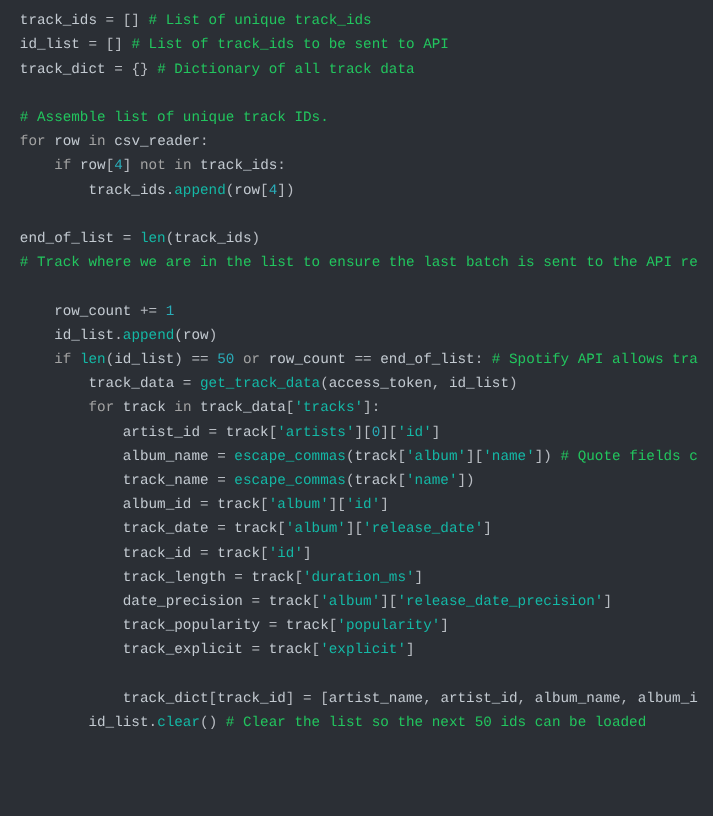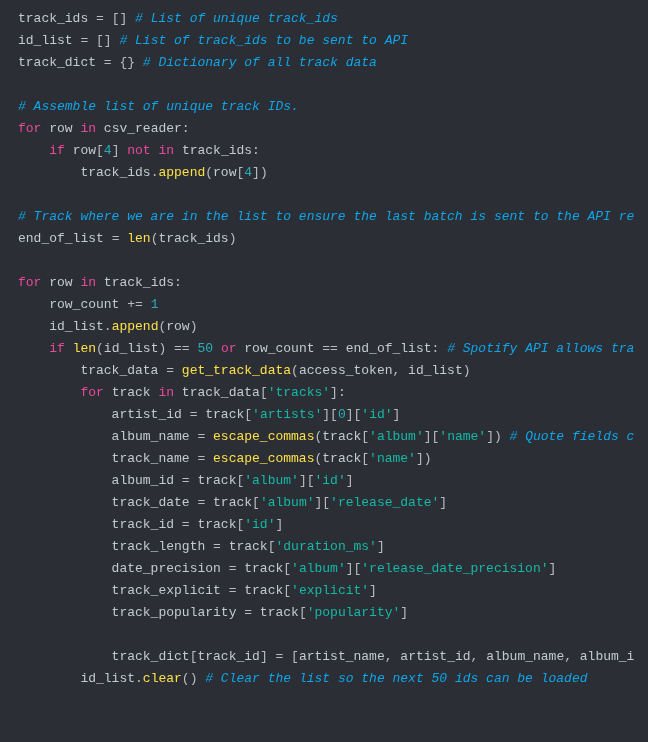--- a/index.html
+++ b/index.html
@@ -7,58 +7,57 @@
     background: #2b2f35;
     font-family: "SF Mono", "Monaco", "Consolas", "Courier New", monospace;
     font-size: 13px;
     line-height: 22px;
     color: #b8bcc2;
     padding: 8px 0 8px 18px;
     overflow: hidden;
     white-space: nowrap;
   }
   .line { white-space: pre; }
-  .kw { color: #ec4899; }      
-  .fn { color: #fde047; }      
+  .kw { color: #a3a3a3; }      
+  .fn { color: #14b8a6; }      
   .num { color: #2aacb8; }     
   .str { color: #14b8a6; }     
-  .cm { color: #0ea5e9; font-style: italic; }      
+  .cm { color: #22c55e; }      
   .id { color: #c3cad1; }      
   .op { color: #b8bcc2; }      
   .p { color: #b8bcc2; }       
   .br { color: #b8bcc2; }      
 </style>
 </head>
 <body>
 
 <div id="editor">
     <div class="line"><span class="id">track_ids </span><span class="op">= </span><span class="br">[] </span><span class="cm"># List of unique track_ids</span></div>
     <div class="line"><span class="id">id_list </span><span class="op">= </span><span class="br">[] </span><span class="cm"># List of track_ids to be sent to API</span></div>
     <div class="line"><span class="id">track_dict </span><span class="op">= </span><span class="br">{} </span><span class="cm"># Dictionary of all track data</span></div>
     <div class="line"><span class="id"> </span></div>
     <div class="line"><span class="cm"># Assemble list of unique track IDs.</span></div>
     <div class="line"><span class="kw">for </span><span class="id">row </span><span class="kw">in </span><span class="id">csv_reader</span><span class="p">:</span></div>
     <div class="line"><span class="id">    </span><span class="kw">if </span><span class="id">row</span><span class="br">[</span><span class="num">4</span><span class="br">] </span><span class="kw">not in </span><span class="id">track_ids</span><span class="p">:</span></div>
     <div class="line"><span class="id">        track_ids</span><span class="p">.</span><span class="fn">append</span><span class="br">(</span><span class="id">row</span><span class="br">[</span><span class="num">4</span><span class="br">])</span></div>
     <div class="line"><span class="id"> </span></div>
+    <div class="line"><span class="id">end_of_list </span><span class="op">= </span><span class="fn">len</span><span class="br">(</span><span class="id">track_ids</span><span class="br">)</span></div>
     <div class="line"><span class="cm"># Track where we are in the list to ensure the last batch is sent to the API re</span></div>
-    <div class="line"><span class="id">end_of_list </span><span class="op">= </span><span class="fn">len</span><span class="br">(</span><span class="id">track_ids</span><span class="br">)</span></div>
     <div class="line"><span class="id"> </span></div>
-    <div class="line"><span class="kw">for </span><span class="id">row </span><span class="kw">in </span><span class="id">track_ids</span><span class="p">:</span></div>
     <div class="line"><span class="id">    row_count </span><span class="op">+= </span><span class="num">1</span></div>
     <div class="line"><span class="id">    id_list</span><span class="p">.</span><span class="fn">append</span><span class="br">(</span><span class="id">row</span><span class="br">)</span></div>
     <div class="line"><span class="id">    </span><span class="kw">if </span><span class="fn">len</span><span class="br">(</span><span class="id">id_list</span><span class="br">) </span><span class="op">== </span><span class="num">50 </span><span class="kw">or </span><span class="id">row_count </span><span class="op">== </span><span class="id">end_of_list</span><span class="p">: </span><span class="cm"># Spotify API allows tra</span></div>
     <div class="line"><span class="id">        track_data </span><span class="op">= </span><span class="fn">get_track_data</span><span class="br">(</span><span class="id">access_token</span><span class="p">, </span><span class="id">id_list</span><span class="br">)</span></div>
     <div class="line"><span class="id">        </span><span class="kw">for </span><span class="id">track </span><span class="kw">in </span><span class="id">track_data</span><span class="br">[</span><span class="str">'tracks'</span><span class="br">]:</span></div>
     <div class="line"><span class="id">            artist_id </span><span class="op">= </span><span class="id">track</span><span class="br">[</span><span class="str">'artists'</span><span class="br">][</span><span class="num">0</span><span class="br">][</span><span class="str">'id'</span><span class="br">]</span></div>
     <div class="line"><span class="id">            album_name </span><span class="op">= </span><span class="fn">escape_commas</span><span class="br">(</span><span class="id">track</span><span class="br">[</span><span class="str">'album'</span><span class="br">][</span><span class="str">'name'</span><span class="br">]) </span><span class="cm"># Quote fields c</span></div>
     <div class="line"><span class="id">            track_name </span><span class="op">= </span><span class="fn">escape_commas</span><span class="br">(</span><span class="id">track</span><span class="br">[</span><span class="str">'name'</span><span class="br">])</span></div>
     <div class="line"><span class="id">            album_id </span><span class="op">= </span><span class="id">track</span><span class="br">[</span><span class="str">'album'</span><span class="br">][</span><span class="str">'id'</span><span class="br">]</span></div>
     <div class="line"><span class="id">            track_date </span><span class="op">= </span><span class="id">track</span><span class="br">[</span><span class="str">'album'</span><span class="br">][</span><span class="str">'release_date'</span><span class="br">]</span></div>
     <div class="line"><span class="id">            track_id </span><span class="op">= </span><span class="id">track</span><span class="br">[</span><span class="str">'id'</span><span class="br">]</span></div>
     <div class="line"><span class="id">            track_length </span><span class="op">= </span><span class="id">track</span><span class="br">[</span><span class="str">'duration_ms'</span><span class="br">]</span></div>
     <div class="line"><span class="id">            date_precision </span><span class="op">= </span><span class="id">track</span><span class="br">[</span><span class="str">'album'</span><span class="br">][</span><span class="str">'release_date_precision'</span><span class="br">]</span></div>
+    <div class="line"><span class="id">            track_popularity </span><span class="op">= </span><span class="id">track</span><span class="br">[</span><span class="str">'popularity'</span><span class="br">]</span></div>
     <div class="line"><span class="id">            track_explicit </span><span class="op">= </span><span class="id">track</span><span class="br">[</span><span class="str">'explicit'</span><span class="br">]</span></div>
-    <div class="line"><span class="id">            track_popularity </span><span class="op">= </span><span class="id">track</span><span class="br">[</span><span class="str">'popularity'</span><span class="br">]</span></div>
     <div class="line"><span class="id"> </span></div>
     <div class="line"><span class="id">            track_dict</span><span class="br">[</span><span class="id">track_id</span><span class="br">] </span><span class="op">= </span><span class="br">[</span><span class="id">artist_name</span><span class="p">, </span><span class="id">artist_id</span><span class="p">, </span><span class="id">album_name</span><span class="p">, </span><span class="id">album_i</span></div>
     <div class="line"><span class="id">        id_list</span><span class="p">.</span><span class="fn">clear</span><span class="br">() </span><span class="cm"># Clear the list so the next 50 ids can be loaded</span></div>
   </div>
 
 </body></html>

